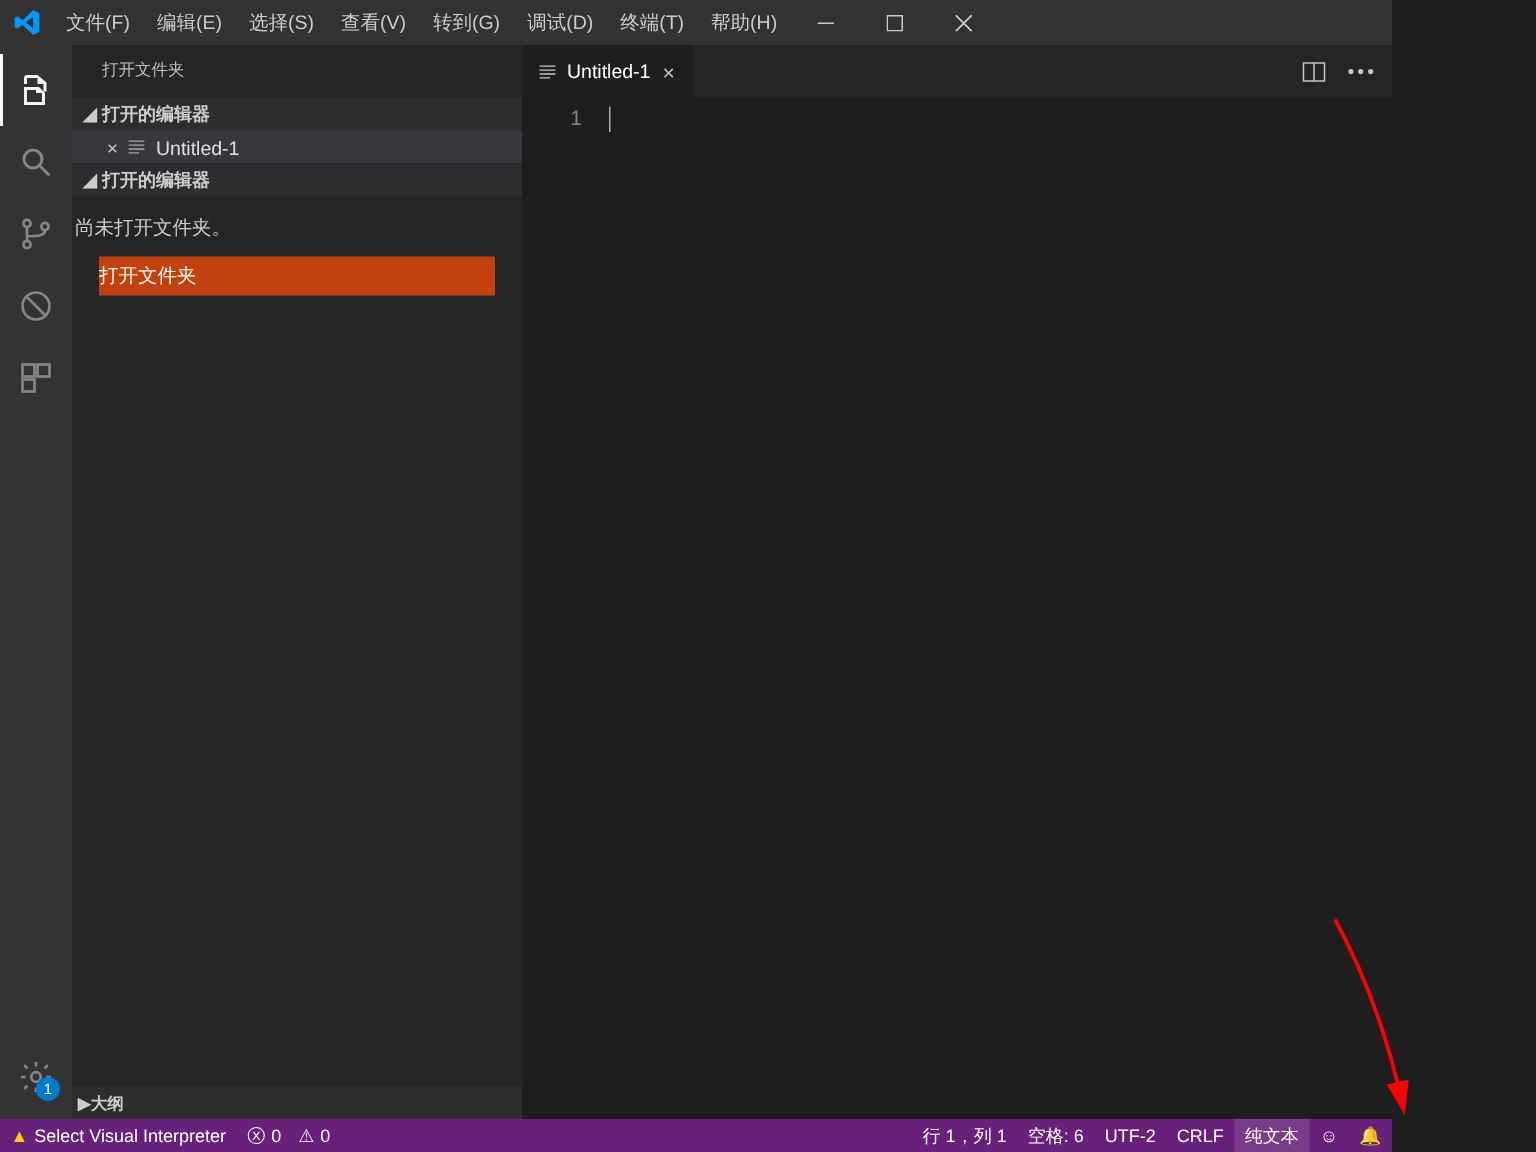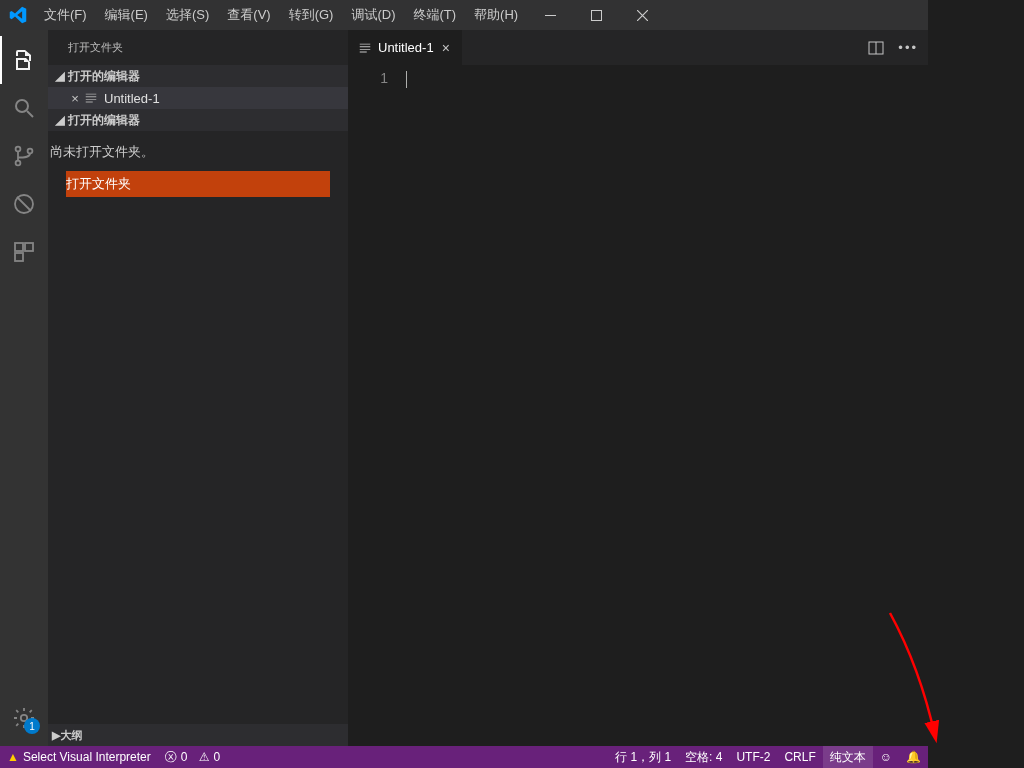--- a/index.html
+++ b/index.html
@@ -218,21 +218,21 @@
         <span class="warn-tri">▲</span>
         <span>Select Visual Interpreter</span>
       </div>
       <div class="sb-item">
         <span>ⓧ</span><span>0</span>
         &nbsp;<span>⚠</span><span>0</span>
       </div>
     </div>
     <div class="sb-right">
       <div class="sb-item">行 1，列 1</div>
-      <div class="sb-item">空格: 4</div>
+      <div class="sb-item">空格: 6</div>
       <div class="sb-item">UTF-2</div>
       <div class="sb-item">CRLF</div>
       <div class="sb-item hl">纯文本</div>
       <div class="sb-item">
         <span>☺</span>
       </div>
       <div class="sb-item">
         <span>🔔</span>
       </div>
     </div>

